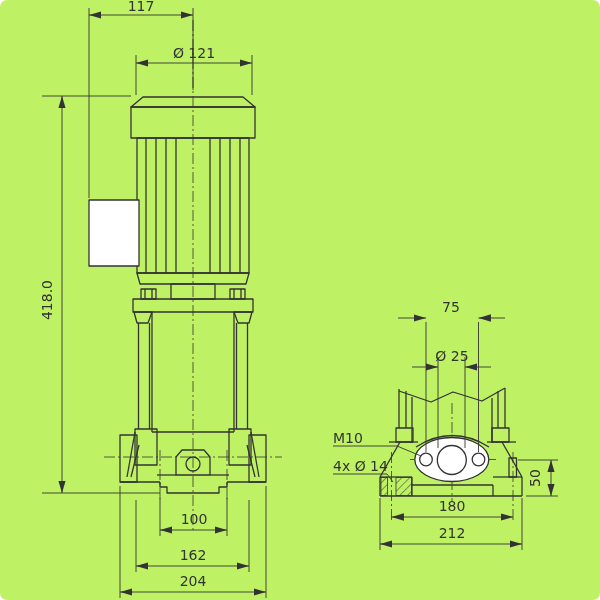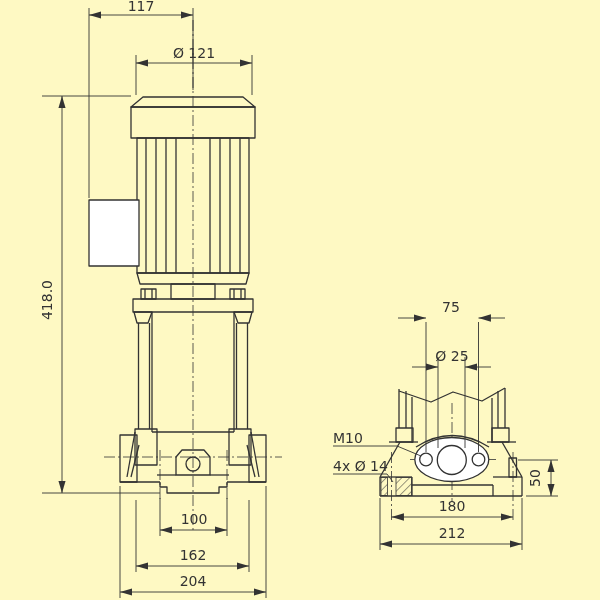--- a/index.html
+++ b/index.html
@@ -1,16 +1,16 @@
 <!DOCTYPE html>
 <html><head>
 <meta charset="utf-8">
 <style>
   html,body{margin:0;padding:0;background:#ffffff;}
-  .stage{width:600px;height:600px;background:#fef9c3;position:relative;overflow:hidden;}
+  .stage{width:600px;height:600px;background:#bef264;position:relative;overflow:hidden;border-radius:7px;}
   svg{display:block;}
   .ln{fill:none;stroke:#333;stroke-width:1.3;stroke-linejoin:round;stroke-linecap:butt;}
   .lnf{fill:#fff;stroke:#333;stroke-width:1.3;stroke-linejoin:round;}
   .tn{fill:none;stroke:#333;stroke-width:0.9;}
   .cl{fill:none;stroke:#333;stroke-width:0.8;stroke-dasharray:11 3 2 3;}
   text{fill:#333;font-family:"DejaVu Sans","Liberation Sans",sans-serif;font-size:14px;}
   .mid{text-anchor:middle;}
 </style>
 </head>
 <body>

